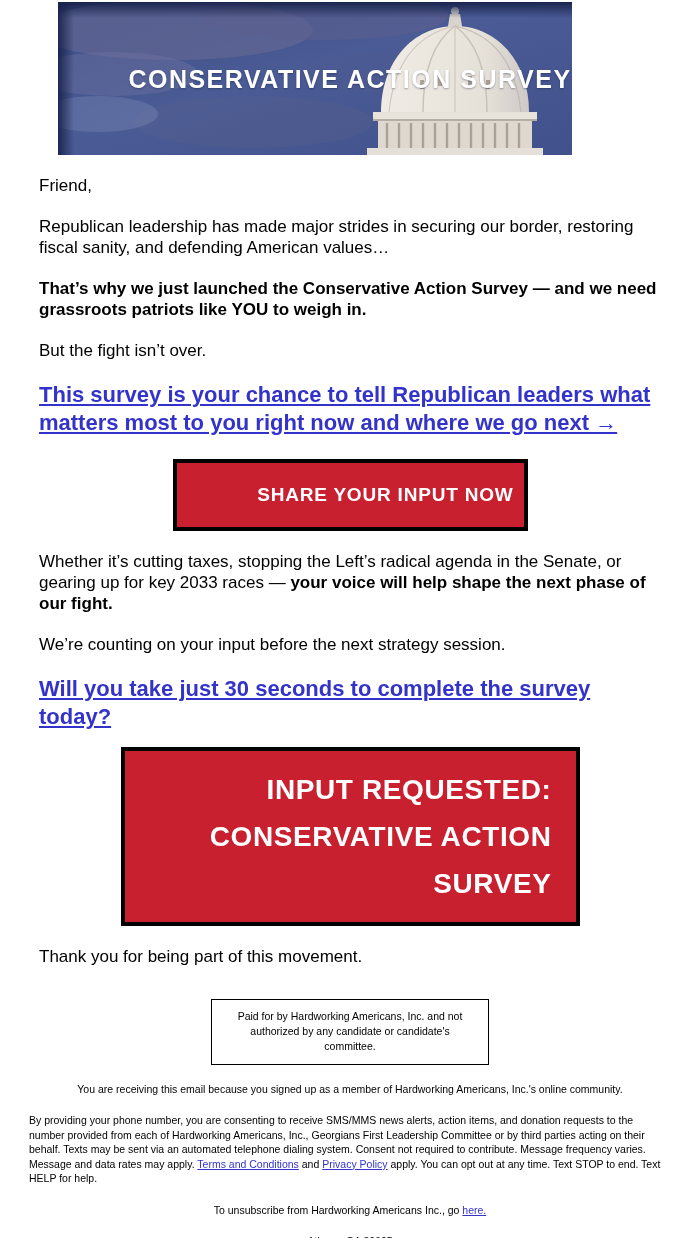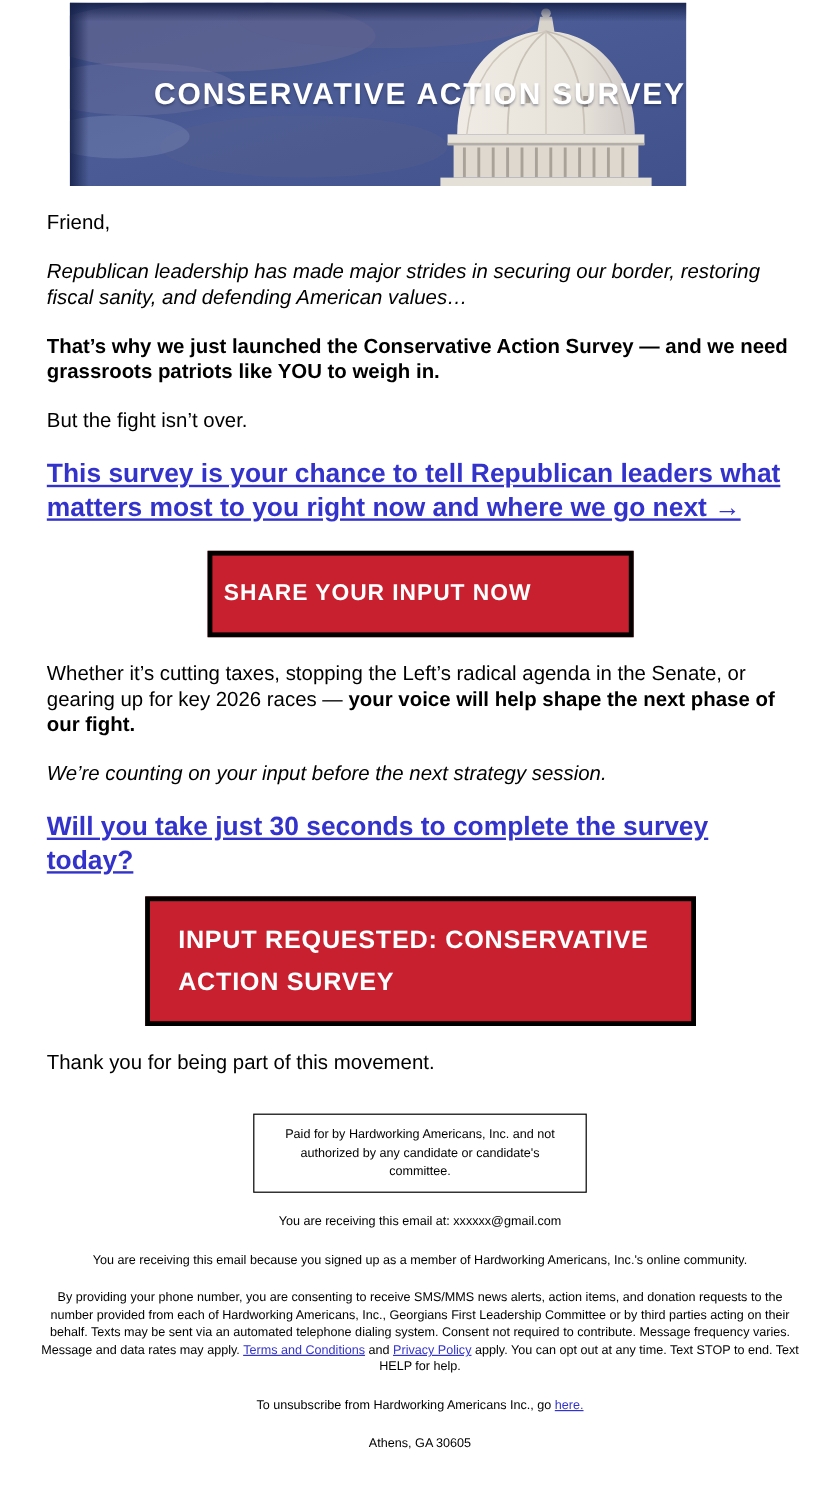--- a/index.html
+++ b/index.html
@@ -34,21 +34,21 @@
     text-shadow: 0 1px 2px rgba(10,20,50,.35);
   }
 
   
   .content { padding: 0 39px; }
   .para {
     font-size: 17px;
     line-height: 1.24;
     margin-top: 20px;
   }
-  .para.italic { font-style: italic; }
+  .para.italic { }
   .para.bold { font-weight: bold; }
   .link-para {
     font-size: 22px;
     line-height: 1.24;
     margin-top: 20px;
     font-weight: bold;
   }
   a.body-link {
     color: #3333cc;
     text-decoration: underline;
@@ -57,37 +57,37 @@
   }
 
   
   .cta-wrap { text-align: center; }
   .cta {
     display: inline-block;
     background: #c8202f;
     border: 4px solid #000000;
     color: #ffffff;
     font-weight: bold;
-    text-align: left;
+    text-align: right;
     cursor: pointer;
     text-decoration: none;
     font-family: "Liberation Sans", sans-serif;
   }
   .cta-1 {
     margin-top: 23px;
     width: 355px;
     padding: 21px 10px;
     font-size: 19px;
     letter-spacing: 0.8px;
   }
   .cta-2 {
     margin-top: 17px;
     width: 459px;
     padding: 15px 24px;
-    font-size: 21px;
+    font-size: 28px;
     line-height: 1.68;
     letter-spacing: 0.6px;
   }
 
   
   .footer { margin-top: 32px; text-align: center; }
   .paid-box {
     width: 278px;
     margin: 22px auto 0;
     border: 1px solid #000000;
@@ -99,21 +99,21 @@
   .footer-line {
     font-size: 10.5px;
     line-height: 1.4;
     margin-top: 17px;
   }
   .sms-para {
     width: 642px;
     margin: 17px auto 0;
     font-size: 10.5px;
     line-height: 1.38;
-    text-align: center;
+    text-align: left;
   }
   a.footer-link {
     color: #3333cc;
     text-decoration: underline;
     cursor: pointer;
   }
   .address { font-size: 10.5px; line-height: 1.4; margin-top: 17px; }
 </style>
 </head>
 <body>
@@ -215,39 +215,38 @@
     <p class="para bold">That’s why we just launched the Conservative Action Survey — and we need grassroots patriots like YOU to weigh in.</p>
 
     <p class="para">But the fight isn’t over.</p>
 
     <p class="link-para"><a class="body-link">This survey is your chance to tell Republican leaders what matters most to you right now and where we go next →</a></p>
 
     <div class="cta-wrap">
       <a class="cta cta-1">SHARE YOUR INPUT NOW</a>
     </div>
 
-    <p class="para"><span>Whether it’s cutting taxes, stopping the Left’s radical agenda in the Senate, or gearing up for key 2026 races — </span><strong>your voice will help shape the next phase of our fight.</strong></p>
+    <p class="para"><span>Whether it’s cutting taxes, stopping the Left’s radical agenda in the Senate, or gearing up for key 2033 races — </span><strong>your voice will help shape the next phase of our fight.</strong></p>
 
     <p class="para italic">We’re counting on your input before the next strategy session.</p>
 
     <p class="link-para"><a class="body-link">Will you take just 30 seconds to complete the survey today?</a></p>
 
     <div class="cta-wrap">
       <a class="cta cta-2">INPUT REQUESTED: CONSERVATIVE ACTION SURVEY</a>
     </div>
 
     <p class="para">Thank you for being part of this movement.</p>
 
   </div>
 
   <div class="footer">
 
     <div class="paid-box">Paid for by Hardworking Americans, Inc. and not authorized by any candidate or candidate's committee.</div>
 
-    <div class="footer-line">You are receiving this email at: xxxxxx@gmail.com</div>
 
     <div class="footer-line">You are receiving this email because you signed up as a member of Hardworking Americans, Inc.'s online community.</div>
 
     <div class="sms-para"><span>By providing your phone number, you are consenting to receive SMS/MMS news alerts, action items, and donation requests to the number provided from each of Hardworking Americans, Inc., Georgians First Leadership Committee or by third parties acting on their behalf. Texts may be sent via an automated telephone dialing system. Consent not required to contribute. Message frequency varies. Message and data rates may apply. </span><a class="footer-link">Terms and Conditions</a><span> and </span><a class="footer-link">Privacy Policy</a><span> apply. You can opt out at any time. Text STOP to end. Text HELP for help.</span></div>
 
     <div class="footer-line"><span>To unsubscribe from Hardworking Americans Inc., go </span><a class="footer-link">here.</a></div>
 
     <div class="address">
       <div>Athens, GA 30605</div>
     </div>

